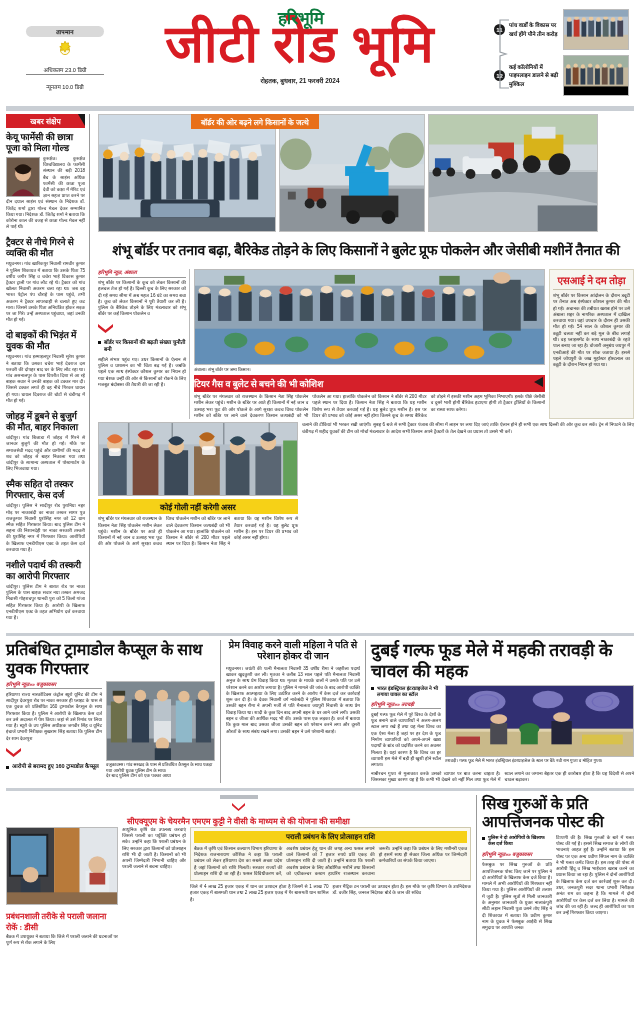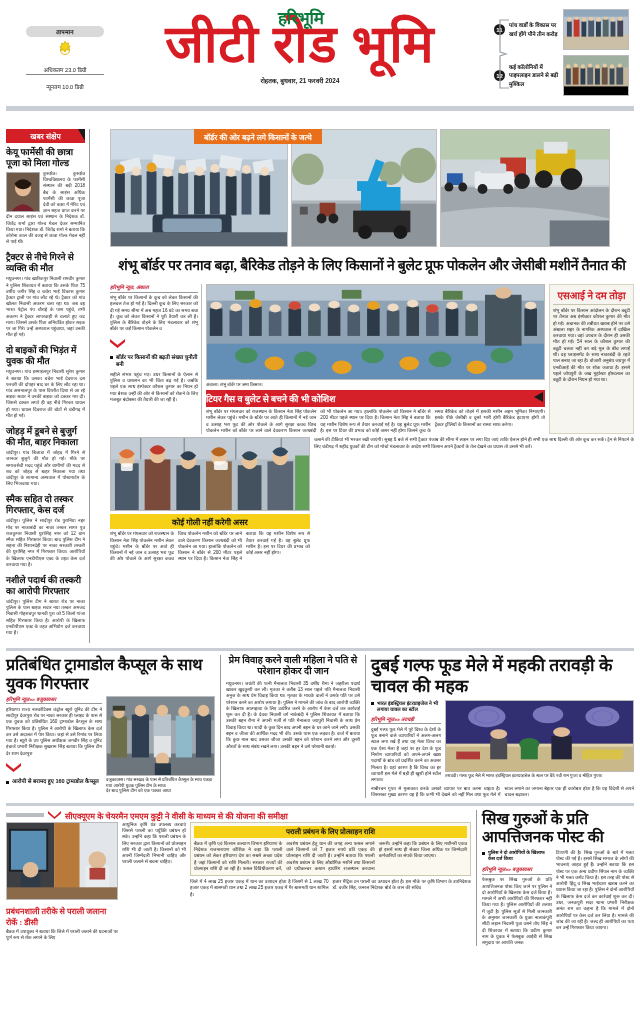--- a/index.html
+++ b/index.html
@@ -48,21 +48,21 @@
     font-size: 6px; font-weight: bold; display: flex; align-items: center;
     justify-content: center; flex: 0 0 auto;
   }
   .promo-txt { font-size: 5.6px; line-height: 1.45; color: #111; width: 50px; font-weight:bold;}
   .promo-img { width: 66px; height: 41px; flex: 0 0 auto; border:.5px solid #bbb; }
 
   .rule-thick { height: 5px; background: #c9ced4; margin: 2px 6px 0; }
 
   
   .body { position: relative; padding: 3px 6px 0; }
-  .cols { display: flex; gap: 20px; margin-top: 15px; }
+  .cols { display: flex; gap: 8px; }
 
   
   .sidebar { width: 84px; flex: 0 0 84px; border-right: .6px solid #999; padding-right: 4px; }
   .brief-head {
     background: #d32027; color: #fff; font-size: 7.5px; font-weight: bold;
     text-align: center; padding: 2px 0; position: relative; margin-bottom: 4px;
   }
   .brief-head::after {
     content: ""; position: absolute; right: -0px; top: 0;
     border-left: 7px solid transparent; border-top: 12px solid #1a1a1a;
@@ -79,21 +79,21 @@
     width: 34px; height: 40px; float: left; margin: 1px 3px 1px 0;
     border: .5px solid #aaa;
   }
 
   
   .main { flex: 1; min-width: 0; }
 
   .photo-strip { display: flex; gap: 3px; position: relative; }
   .photo-strip .ph { height: 118px; border: .5px solid #c0c0c0; }
   .strip-caption {
-    position: absolute; left: 84px; top: 0px; background: #e8701a; color: #fff;
+    position: absolute; left: 93px; top: 0px; background: #e8701a; color: #fff;
     font-size: 7.5px; font-weight: bold; padding: 2.5px 10px; white-space: nowrap;
     z-index: 3;
   }
 
   .lead-head {
     font-family: "Liberation Serif", serif; font-weight: bold; color: #111;
     font-size: 14px; line-height: 26px; text-align: center; margin: 6px 2px 5px;
     letter-spacing: -.2px;
   }
 
@@ -162,21 +162,21 @@
   }
   .h2-xl {
     font-family: "Liberation Serif", serif; font-weight: bold; color: #111;
     font-size: 17.5px; line-height: 21px; margin-bottom: 3px;
   }
 
   
   .tier3 { display: flex; gap: 5px; }
   .t3a { flex: 1; border-right: .6px solid #999; padding-right: 5px; }
   .t3b { width: 152px; flex: 0 0 152px; }
-  .kicker-row { display: flex; align-items: center; gap: 4px; margin-bottom: 1px; }
+  .kicker-row { display: flex; align-items: center; gap: 4px; margin-bottom: 1px; flex-direction: column; }
   .kicker-bar { width: 38px; height: 4px; background: #b9bdc2; }
   .kicker-chev { width: 13px; height: 8px; }
   .kicker-txt { color: #d5202a; font-size: 8px; font-weight: bold; }
   .h3-big {
     font-family: "Liberation Serif", serif; font-weight: bold; color: #111;
     font-size: 18.5px; line-height: 22px; margin-bottom: 3px;
   }
   .h3-r {
     font-family: "Liberation Serif", serif; font-weight: bold; color: #111;
     font-size: 15.5px; line-height: 18.5px; margin-bottom: 3px;

